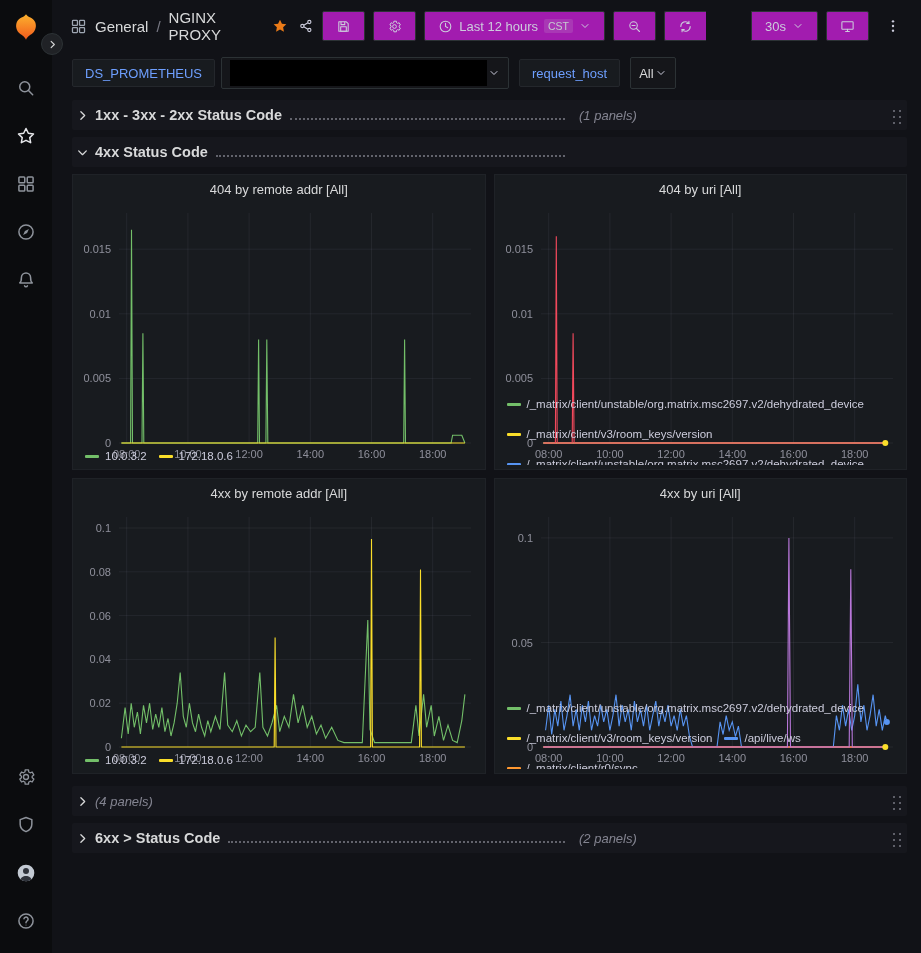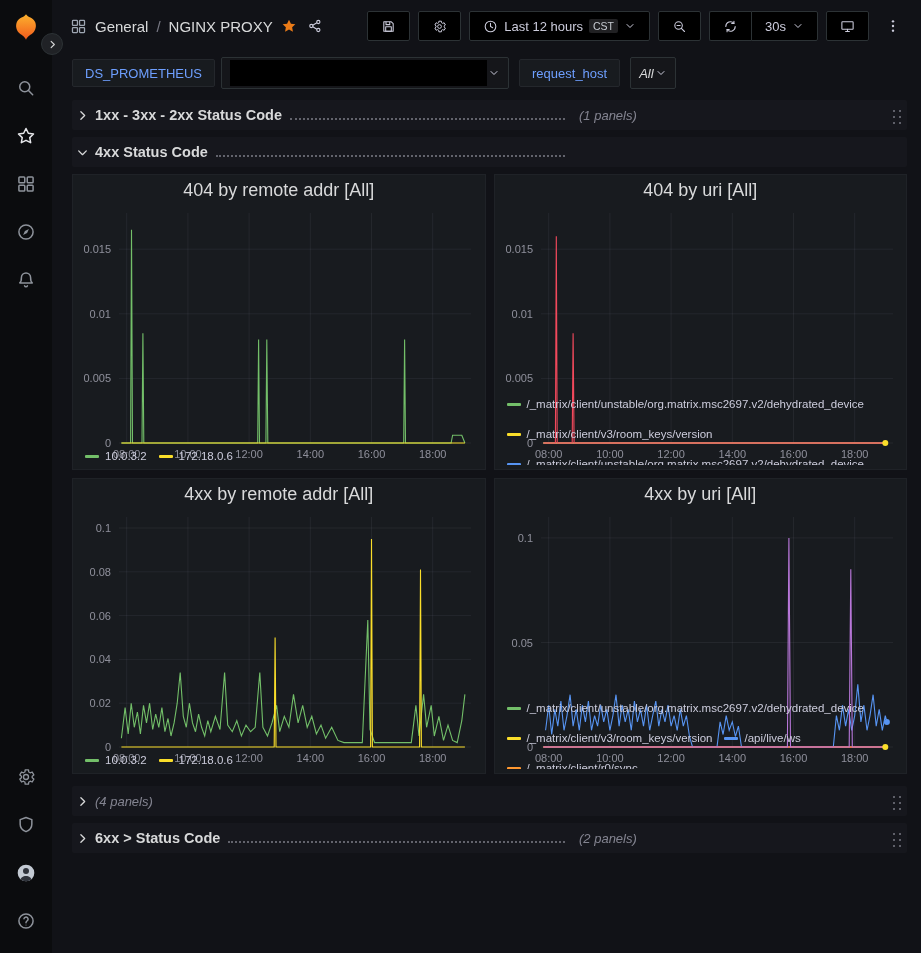--- a/index.html
+++ b/index.html
@@ -38,41 +38,41 @@
   .topnav { height:52px; flex:none; display:flex; align-items:center; gap:8px; padding:0 12px 0 18px; }
   .crumb { display:flex; align-items:center; gap:8px; color:#d8d9da; font-size:15px; }
   .crumb .sep { color:rgba(204,204,220,0.55); }
   .crumb-icon { color:#9fa7b3; }
   .fav-star { color:#eb7b18; }
   .share-icon { color:#ccccdc; margin-left:2px; cursor:pointer; }
 
   .nav-right { margin-left:auto; display:flex; align-items:center; gap:8px; }
   .nav-btn {
     height:30px; min-width:32px; padding:0 13px; border-radius:2px;
-    background:#000000; border:1px solid #2c3235; color:#ccccdc;
+    background:#a21caf; border:1px solid #2c3235; color:#ccccdc;
     display:flex; align-items:center; justify-content:center; gap:6px; cursor:pointer;
     font-size:13px; white-space:nowrap;
   }
   .nav-btn svg { width:15px; height:15px; flex:none; }
   .cst-tag { font-size:10.5px; padding:1px 4px; border-radius:2px; background:rgba(204,204,220,0.16); color:#c7cbd1; }
-  .btn-group { display:flex; }
+  .btn-group { display:flex;gap:45px; }
   .btn-group .nav-btn:first-child { border-right:none; border-radius:2px 0 0 2px; }
   .btn-group .nav-btn:last-child { border-radius:0 2px 2px 0; }
   .kebab-btn { background:transparent; border:none; padding:0 4px; }
 
   
   .subnav { height:42px; flex:none; display:flex; align-items:center; gap:10px; padding:0 14px 0 20px; }
   .var-label {
     height:28px; padding:0 12px; display:flex; align-items:center;
     background:#181b1f; border:1px solid #24272c; border-radius:2px;
     color:#6e9fff; font-weight:500; cursor:pointer; white-space:nowrap;
   }
   .var-select {
     height:32px; display:flex; align-items:center; gap:1px; padding:0 8px;
-    background:#15161a; border:1px solid #2c3235; border-radius:2px; cursor:pointer;font-style:italic;
+    background:#15161a; border:1px solid #2c3235; border-radius:2px; cursor:pointer;
   }
   .var-select.ds { width:288px; margin-left:-4px; }
   .redacted { flex:1; height:26px; background:#000; }
   .var-select .chev { color:#ccccdc; }
   .var-select.small { color:#d8d9da; }
 
   
   .dash { flex:1; padding:6px 14px 0 20px; overflow:hidden; }
   .row-header {
     height:30px; display:flex; align-items:center; gap:6px;
@@ -90,21 +90,21 @@
     background-size:6px 6px; background-position:1px 2px;
   }
 
   .panel-grid { display:grid; grid-template-columns:1fr 1fr; gap:8px; margin:0 0 12px; }
   .panel {
     background:#181b1f; border:1px solid #1f2227; height:296px;
     display:flex; flex-direction:column; min-width:0; padding-bottom:4px;
   }
   .panel-title {
     height:30px; line-height:30px; flex:none; text-align:center;
-    font-size:18px; font-weight:500; color:#d8d9da; cursor:pointer;
+    font-size:13px; font-weight:500; color:#d8d9da; cursor:pointer;
     white-space:nowrap; overflow:hidden;
   }
   .chart { flex:1; min-height:0; }
   .legend {
     flex:none; padding:2px 10px 0 12px; display:flex; flex-wrap:wrap;
     column-gap:16px; row-gap:1px; font-size:11.5px; color:#ccccdc; overflow:hidden;gap:12px;
   }
   .legend.multi { max-height:72px; }
   .legend .li { display:flex; align-items:center; gap:6px; white-space:nowrap; max-width:100%; overflow:hidden; cursor:pointer; line-height:18px; }
   .legend .seg { width:14px; height:3px; border-radius:1px; flex:none; }

